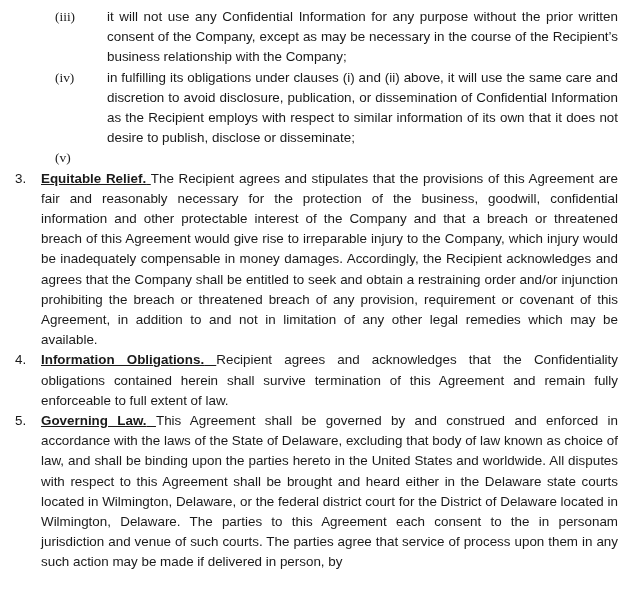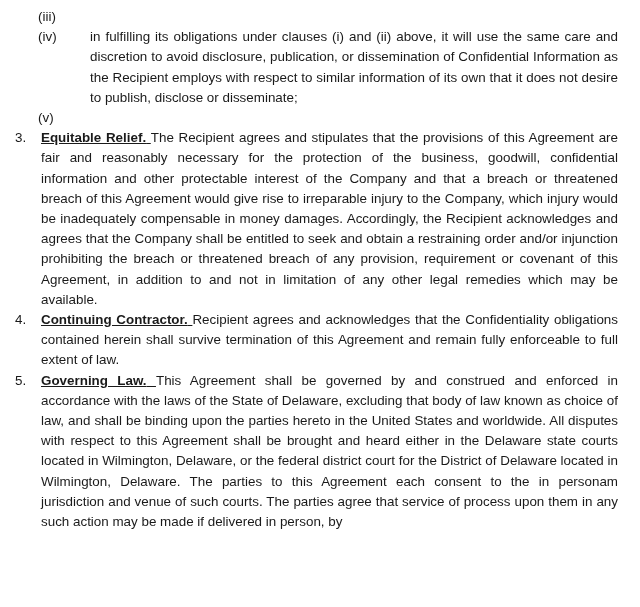--- a/index.html
+++ b/index.html
@@ -22,21 +22,22 @@
     height: 607px;
     padding: 7px 22px 0 0;
   }
   .row {
     display: flex;
     align-items: flex-start;
   }
   .sub-label {
     flex: none;
     width: 52px;
-    margin-left: 38px;
+    margin-left: 55px;
+    font-family: Liberation Serif, serif;
   }
   .num-label {
     flex: none;
     width: 26px;
     margin-left: 15px;
   }
   .body-text {
     flex: 1;
     margin: 0;
     text-align: justify;
@@ -50,39 +51,40 @@
     content: "\00a0";
   }
 </style>
 </head>
 <body>
 
 <div class="page">
 
   <div class="row">
     <span class="sub-label">(iii)</span>
+    <p class="body-text">it will not use any Confidential Information for any purpose without the prior written consent of the Company, except as may be necessary in the course of the Recipient’s business relationship with the Company;</p>
   </div>
 
   <div class="row">
     <span class="sub-label">(iv)</span>
     <p class="body-text">in fulfilling its obligations under clauses (i) and (ii) above, it will use the same care and discretion to avoid disclosure, publication, or dissemination of Confidential Information as the Recipient employs with respect to similar information of its own that it does not desire to publish, disclose or disseminate;</p>
   </div>
 
   <div class="row">
     <span class="sub-label">(v)</span>
   </div>
 
   <div class="row">
     <span class="num-label">3.</span>
     <p class="body-text"><span class="heading">Equitable Relief.</span><span>The Recipient agrees and stipulates that the provisions of this Agreement are fair and reasonably necessary for the protection of the business, goodwill, confidential information and other protectable interest of the Company and that a breach or threatened breach of this Agreement would give rise to irreparable injury to the Company, which injury would be inadequately compensable in money damages. Accordingly, the Recipient acknowledges and agrees that the Company shall be entitled to seek and obtain a restraining order and/or injunction prohibiting the breach or threatened breach of any provision, requirement or covenant of this Agreement, in addition to and not in limitation of any other legal remedies which may be available.</span></p>
   </div>
 
   <div class="row">
     <span class="num-label">4.</span>
-    <p class="body-text"><span class="heading">Continuing Contractor.</span><span>Recipient agrees and acknowledges that the Confidentiality obligations contained herein shall survive termination of this Agreement and remain fully enforceable to full extent of law.</span></p>
+    <p class="body-text"><span class="heading">Information Obligations.</span><span>Recipient agrees and acknowledges that the Confidentiality obligations contained herein shall survive termination of this Agreement and remain fully enforceable to full extent of law.</span></p>
   </div>
 
   <div class="row">
     <span class="num-label">5.</span>
     <p class="body-text"><span class="heading">Governing Law.</span><span>This Agreement shall be governed by and construed and enforced in accordance with the laws of the State of Delaware, excluding that body of law known as choice of law, and shall be binding upon the parties hereto in the United States and worldwide. All disputes with respect to this Agreement shall be brought and heard either in the Delaware state courts located in Wilmington, Delaware, or the federal district court for the District of Delaware located in Wilmington, Delaware. The parties to this Agreement each consent to the in personam jurisdiction and venue of such courts. The parties agree that service of process upon them in any such action may be made if delivered in person, by</span></p>
   </div>
 
 </div>
 
 </body></html>

